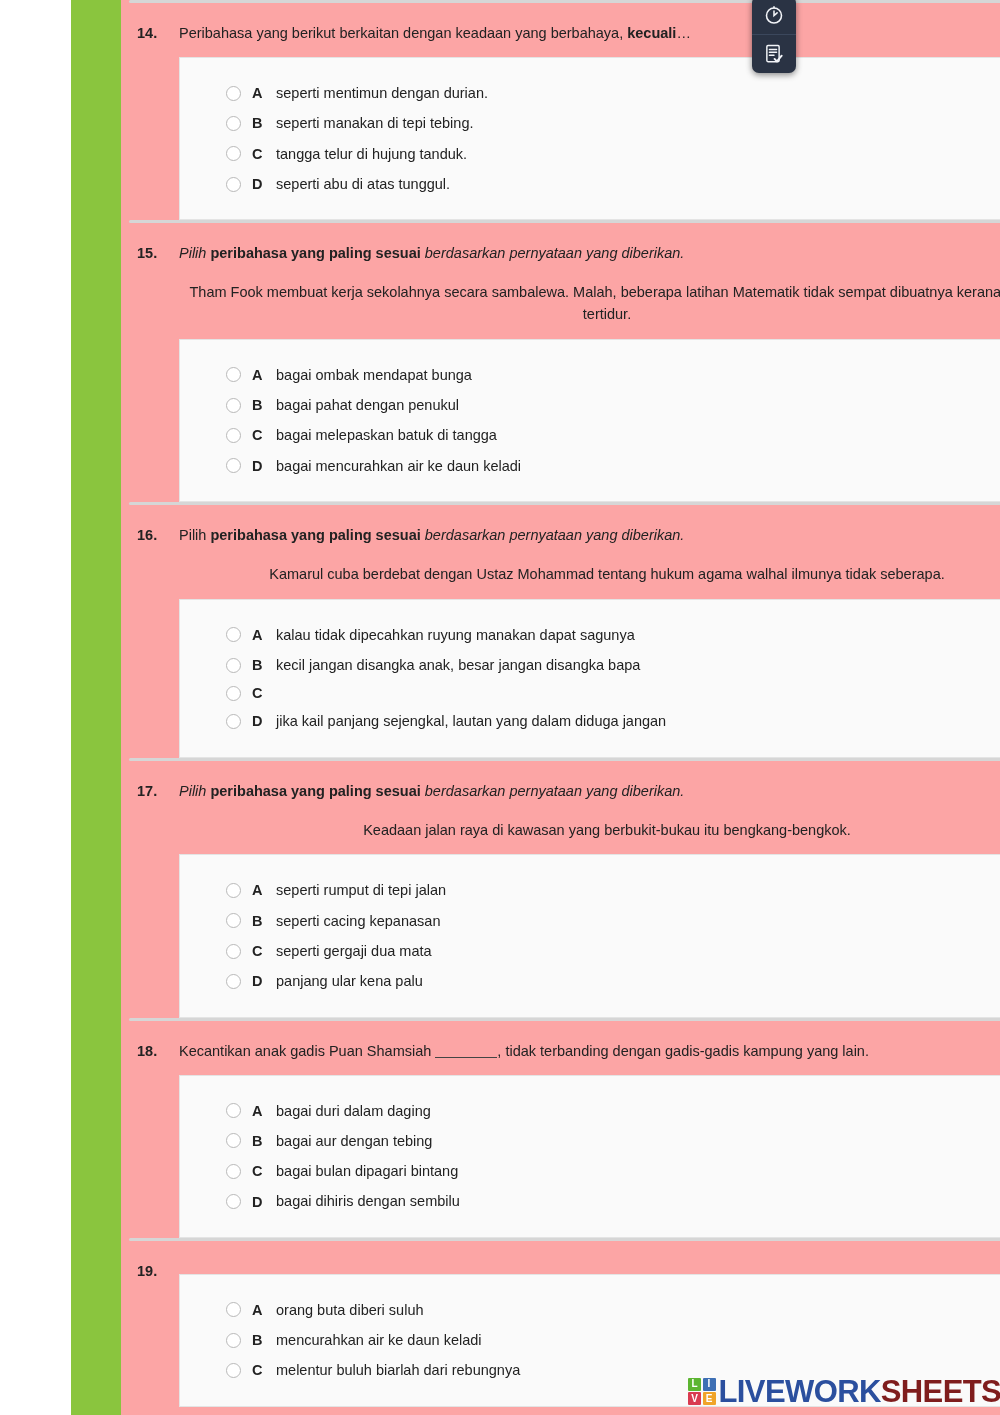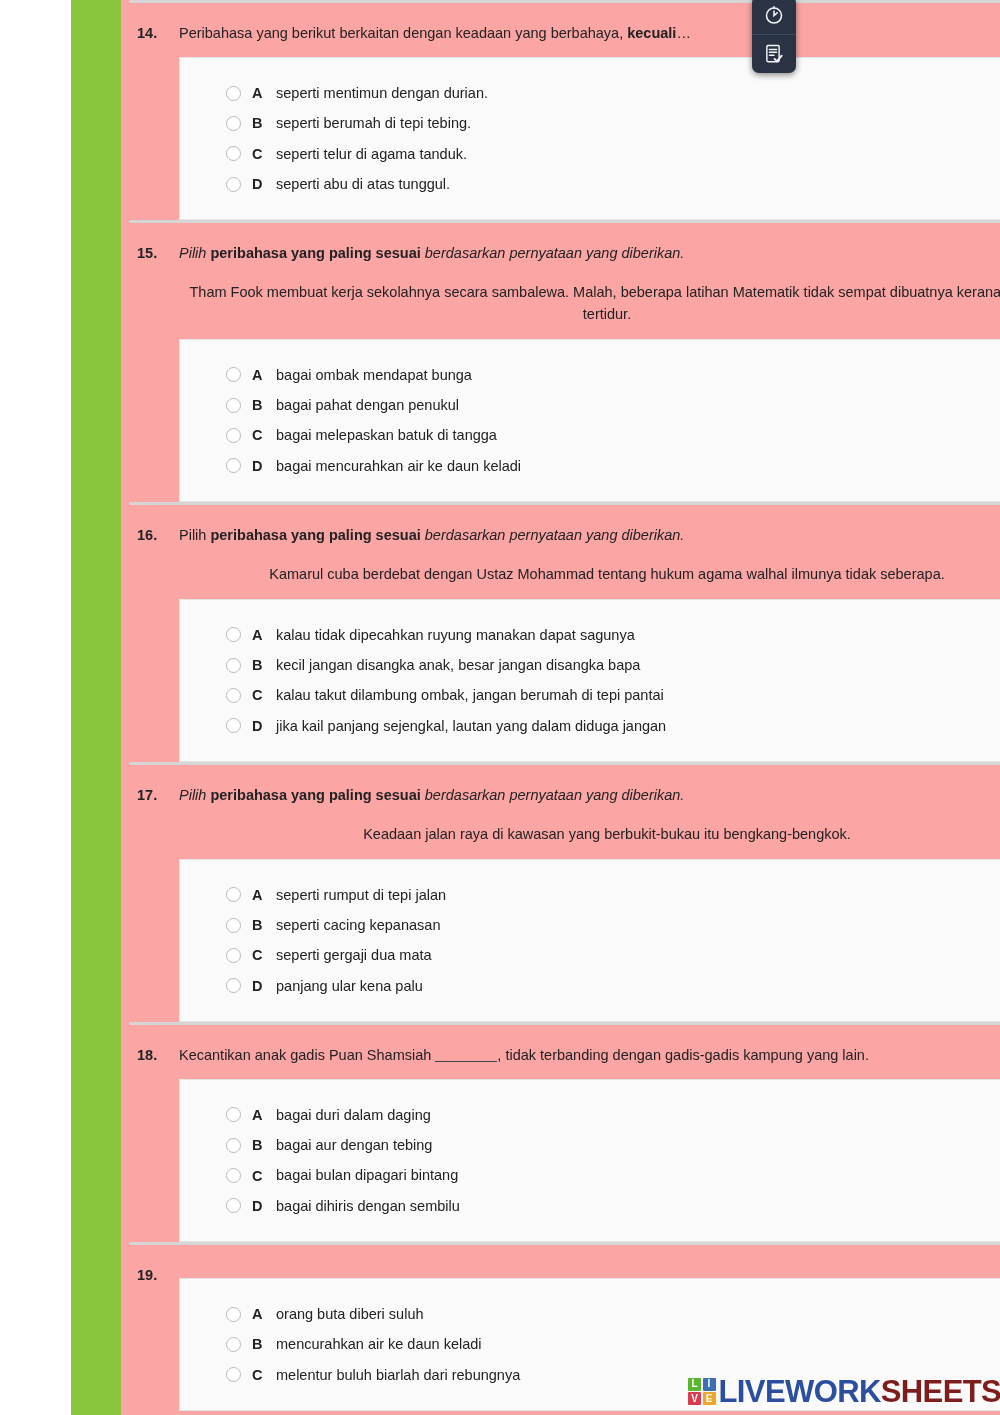--- a/index.html
+++ b/index.html
@@ -214,26 +214,26 @@
               <p class="q-prompt">Peribahasa yang berikut berkaitan dengan keadaan yang berbahaya, <strong>kecuali</strong>…</p>
               <div class="options">
                 <div class="opt-row">
                   <span class="radio"></span>
                   <span class="opt-letter">A</span>
                   <span class="opt-text">seperti mentimun dengan durian.</span>
                 </div>
                 <div class="opt-row">
                   <span class="radio"></span>
                   <span class="opt-letter">B</span>
-                  <span class="opt-text">seperti berumah di tepi tebing.</span>
-                </div>
-                <div class="opt-row">
-                  <span class="radio"></span>
-                  <span class="opt-letter">C</span>
-                  <span class="opt-text">seperti telur di agama tanduk.</span>
+                  <span class="opt-text">seperti manakan di tepi tebing.</span>
+                </div>
+                <div class="opt-row">
+                  <span class="radio"></span>
+                  <span class="opt-letter">C</span>
+                  <span class="opt-text">tangga telur di hujung tanduk.</span>
                 </div>
                 <div class="opt-row">
                   <span class="radio"></span>
                   <span class="opt-letter">D</span>
                   <span class="opt-text">seperti abu di atas tunggul.</span>
                 </div>
               </div>
             </div>
           </div>
         </div>
@@ -283,21 +283,20 @@
                   <span class="opt-text">kalau tidak dipecahkan ruyung manakan dapat sagunya</span>
                 </div>
                 <div class="opt-row">
                   <span class="radio"></span>
                   <span class="opt-letter">B</span>
                   <span class="opt-text">kecil jangan disangka anak, besar jangan disangka bapa</span>
                 </div>
                 <div class="opt-row">
                   <span class="radio"></span>
                   <span class="opt-letter">C</span>
-                  <span class="opt-text">kalau takut dilambung ombak, jangan berumah di tepi pantai</span>
                 </div>
                 <div class="opt-row">
                   <span class="radio"></span>
                   <span class="opt-letter">D</span>
                   <span class="opt-text">jika kail panjang sejengkal, lautan yang dalam diduga jangan</span>
                 </div>
               </div>
             </div>
           </div>
         </div>

